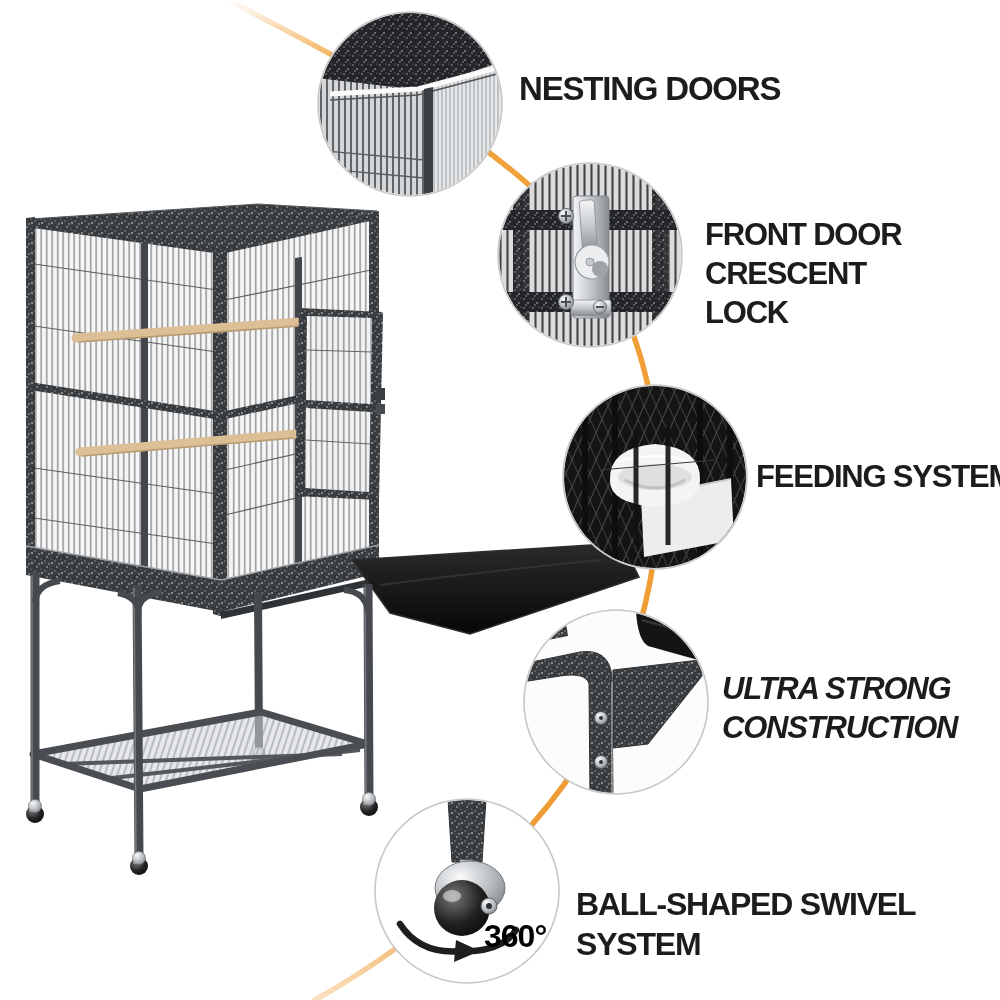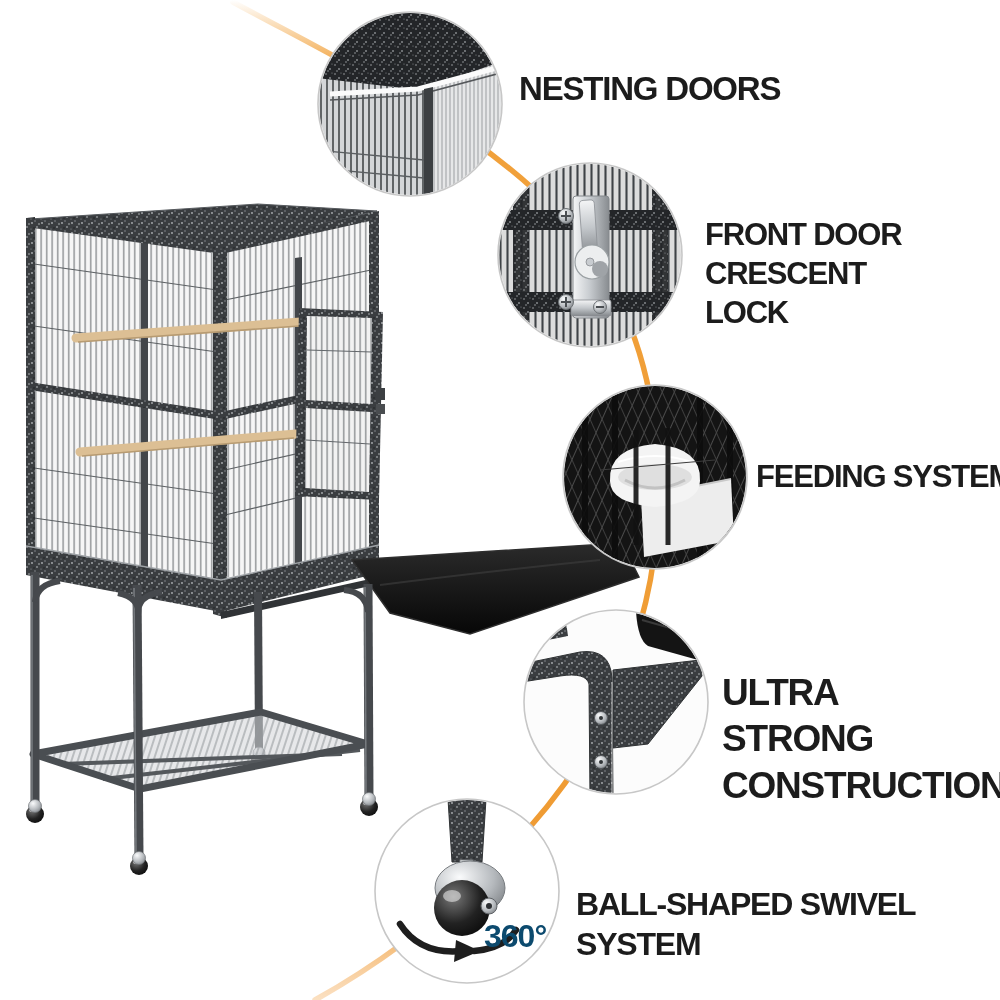--- a/index.html
+++ b/index.html
@@ -8,25 +8,25 @@
     font-family:"Liberation Sans","DejaVu Sans",sans-serif;overflow:hidden;
   }
   .stage svg{position:absolute;left:0;top:0;}
   .callout-label{
     position:absolute;color:#1c1c1c;font-weight:bold;
     letter-spacing:-1.2px;line-height:1.25;
   }
   .lbl-1{left:519px;top:68px;font-size:33px;white-space:nowrap;}
   .lbl-2{left:705px;top:216px;font-size:31px;width:235px;}
   .lbl-3{left:756px;top:458px;font-size:31px;white-space:nowrap;}
-  .lbl-4{left:722px;top:670px;font-size:37px;width:235px;}
+  .lbl-4{left:722px;top:670px;font-size:31px;width:235px;font-style:italic;}
   .lbl-5{left:576px;top:884px;font-size:32px;width:400px;}
   .badge-360{
     position:absolute;left:484px;top:918px;font-size:32px;font-weight:bold;
-    color:#0c4a6e;letter-spacing:-1px;
+    color:#000000;letter-spacing:-1px;
   }
 </style>
 </head>
 <body>
 
 <div class="stage">
 
 <svg width="1000" height="1000" viewBox="0 0 1000 1000">
   <defs>
     <linearGradient id="gradOrange" gradientUnits="userSpaceOnUse" x1="0" y1="0" x2="0" y2="1000">

